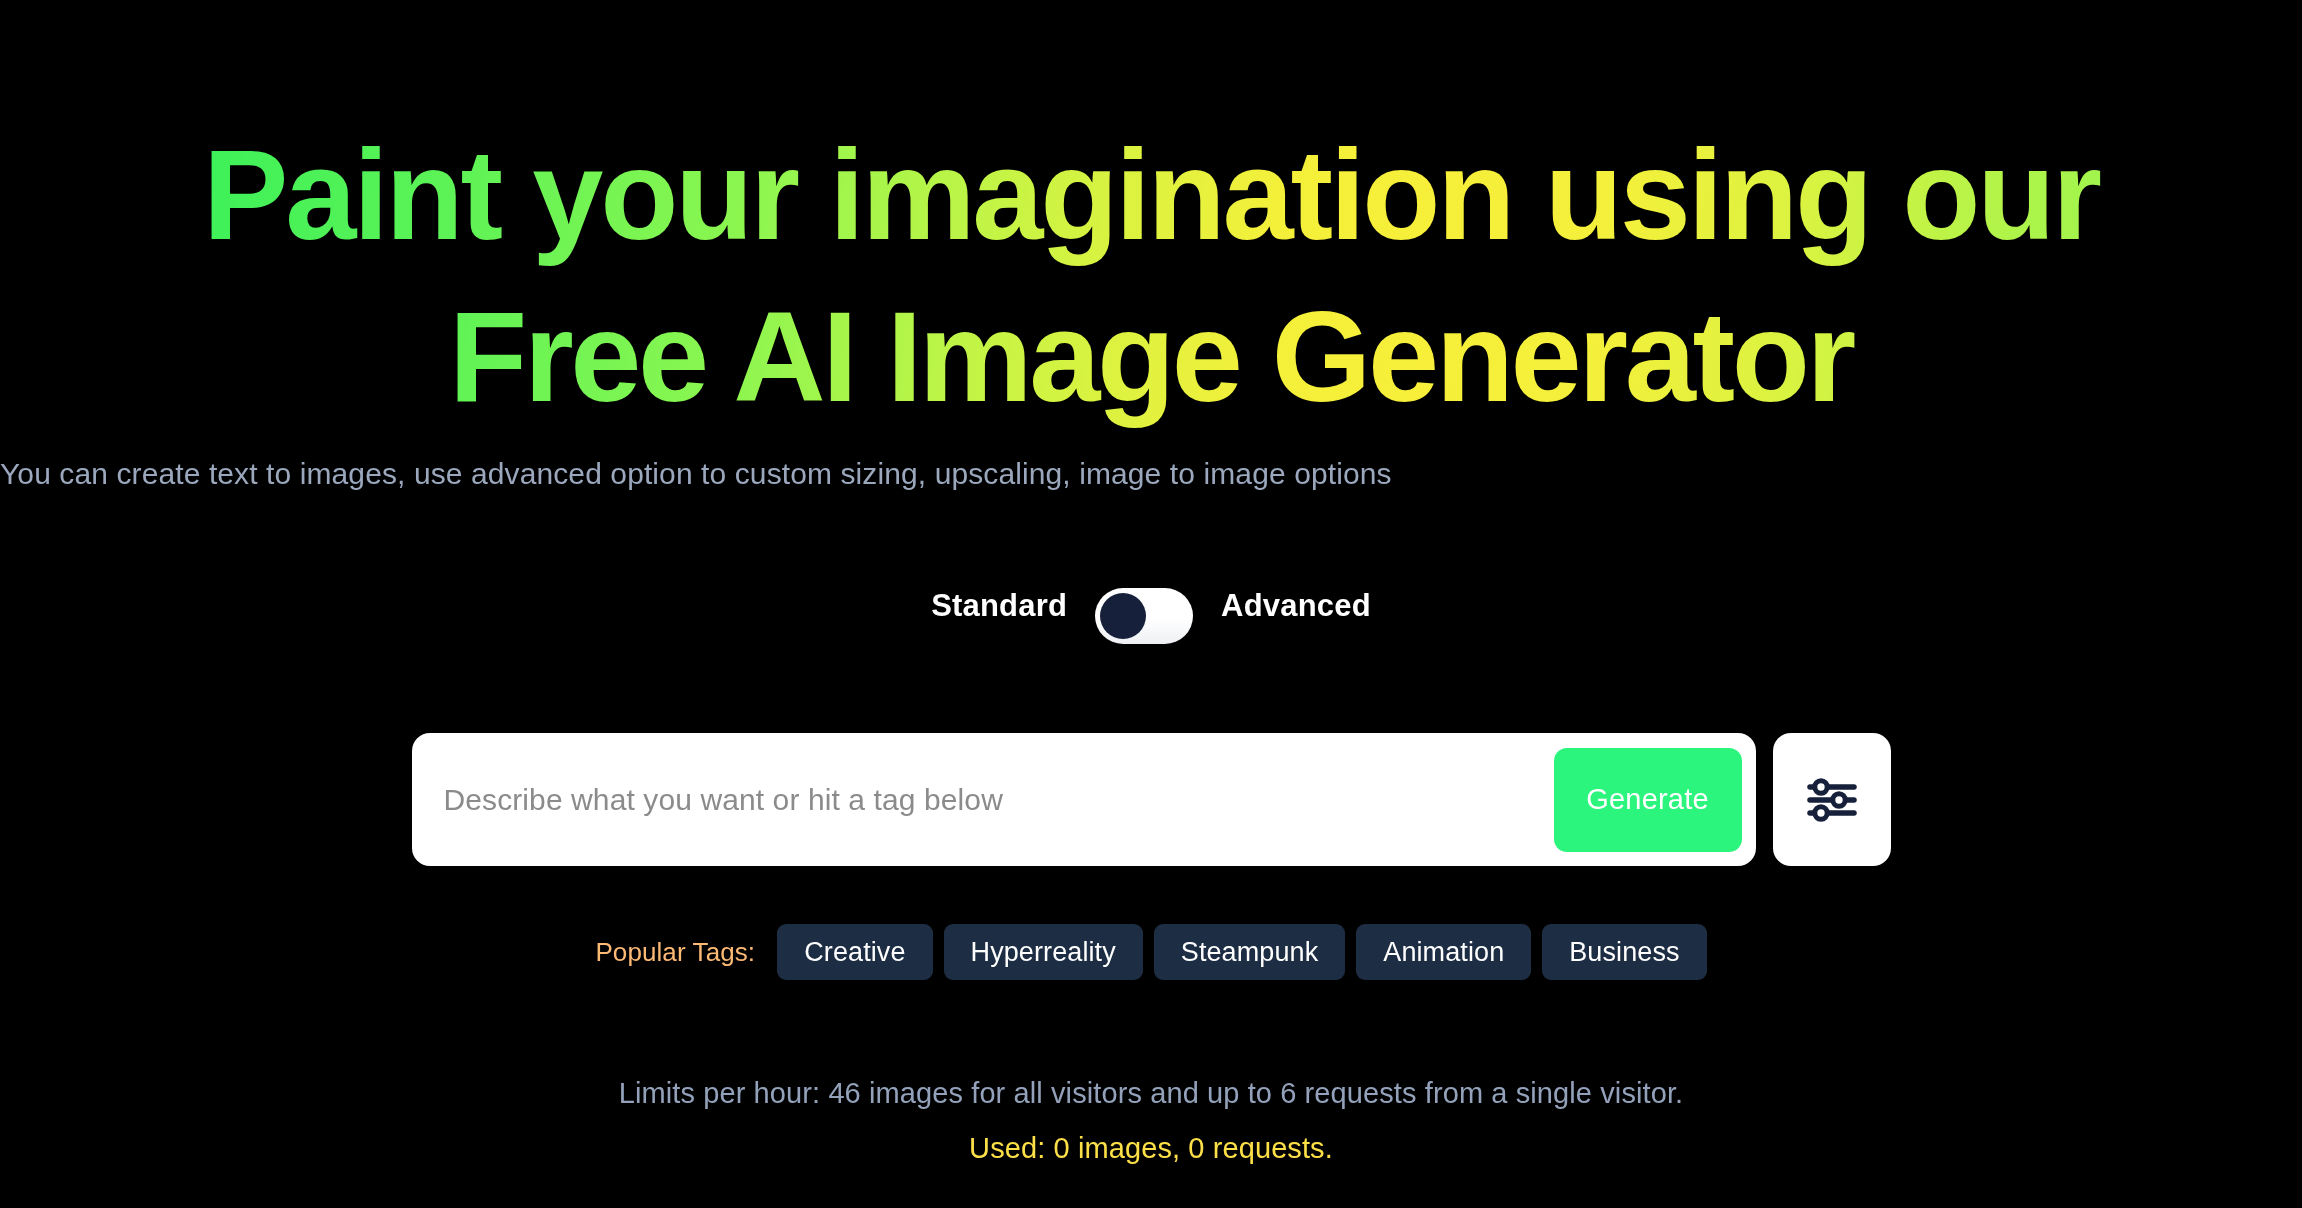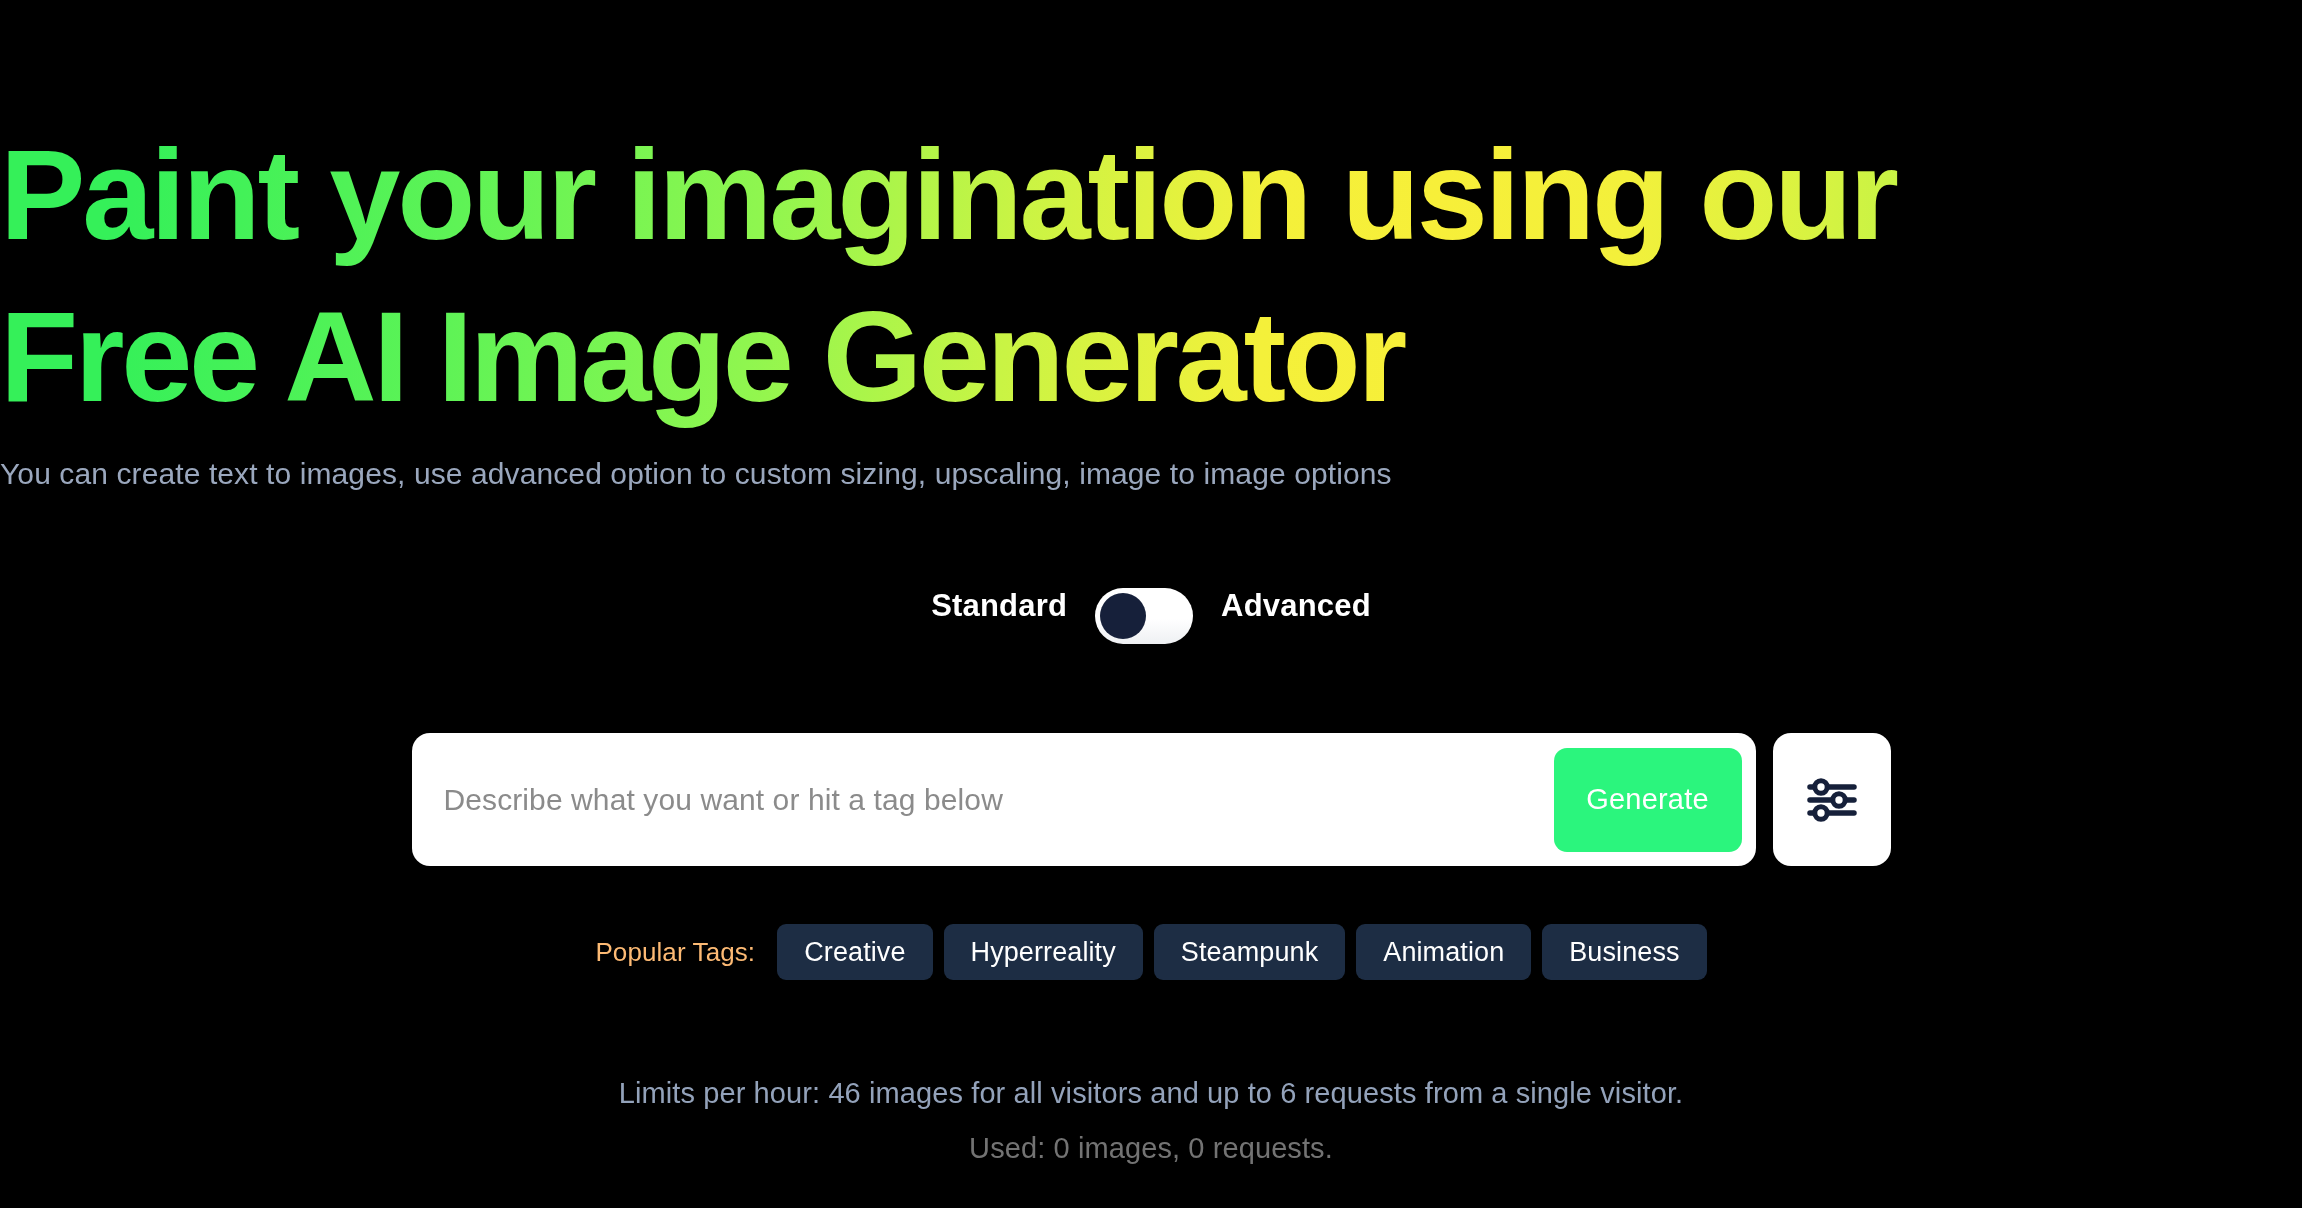--- a/index.html
+++ b/index.html
@@ -23,20 +23,21 @@
     height: 1208px;
     background: #000000;
   }
 
   
   .headline {
     position: absolute;
     left: 0;
     top: 28px;
     width: 2302px;
+    text-align: center;
     font-size: 128px;
     line-height: 162px;
     font-weight: 700;
     letter-spacing: -3.2px;
     white-space: nowrap;
     background-image: linear-gradient(96deg,
         #35f059 0%,
         #35f059 6%,
         #5ef356 20%,
         #8ff64f 33%,
@@ -223,21 +224,21 @@
     white-space: nowrap;
   }
   .used {
     position: absolute;
     left: 0;
     top: 1099px;
     width: 2302px;
     text-align: center;
     font-size: 29px;
     line-height: 40px;
-    color: #737373;
+    color: #fde047;
     letter-spacing: 0.1px;
     white-space: nowrap;
   }
 </style>
 </head>
 <body>
 
 <div class="page">
 
   <h1 class="headline">

